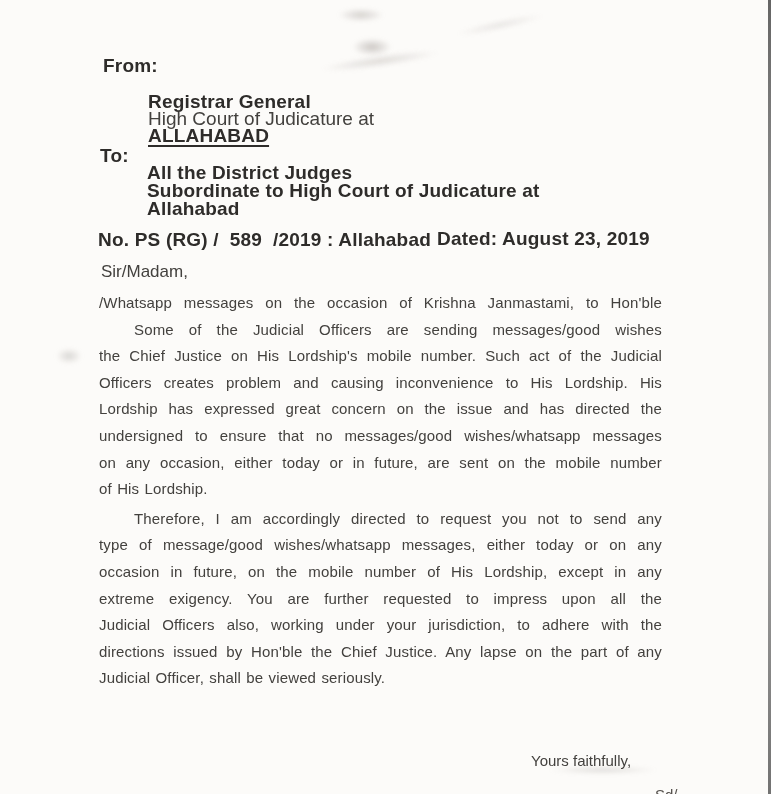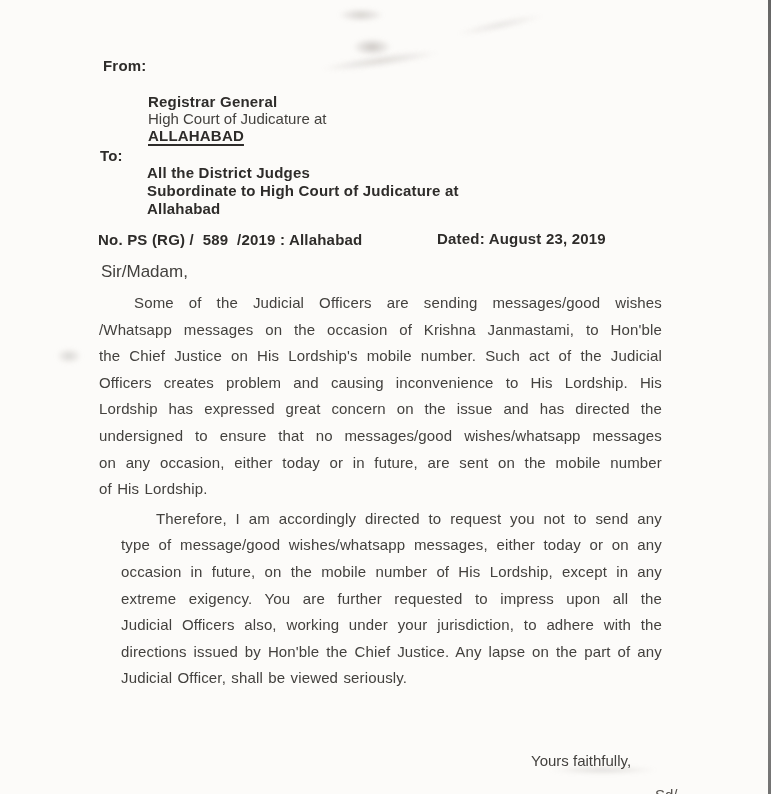--- a/index.html
+++ b/index.html
@@ -23,29 +23,29 @@
   .sm1 { left:338px; top:8px;  width:46px; height:14px; background:radial-gradient(ellipse, rgba(140,130,125,.35), rgba(140,130,125,0) 70%); }
   .sm2 { left:352px; top:38px; width:40px; height:18px; background:radial-gradient(ellipse, rgba(130,120,115,.40), rgba(130,120,115,0) 70%); }
   .sm3 { left:320px; top:55px; width:120px; height:12px; background:radial-gradient(ellipse, rgba(150,140,135,.30), rgba(150,140,135,0) 70%); transform:rotate(-8deg); }
   .sm4 { left:455px; top:20px; width:90px; height:10px; background:radial-gradient(ellipse, rgba(160,150,145,.22), rgba(160,150,145,0) 70%); transform:rotate(-12deg); }
   .sm5 { left:56px;  top:348px; width:26px; height:16px; background:radial-gradient(ellipse, rgba(150,145,140,.35), rgba(150,145,140,0) 70%); }
   .sm6 { left:548px; top:766px; width:110px; height:8px; background:radial-gradient(ellipse, rgba(150,145,140,.30), rgba(150,145,140,0) 70%); }
   
   .abs { position:absolute; white-space:pre-wrap; }
   .b   { font-weight:700; color:#2e2c2a; letter-spacing:.2px; }
   .u   { text-decoration: underline; text-underline-offset:3px; text-decoration-thickness:2px; }
-  .hdr { font-size:15px; line-height:17px; }
+  .hdr { font-size:19px; line-height:17px; }
   .body-block {
     position:absolute; left:99px; top:290px; width:563px;
     font-size:15px; line-height:26.6px; letter-spacing:.15px; word-spacing:1px;
   }
   .bline { text-align: justify; text-align-last: justify; text-justify: inter-word; }
   .bline.last  { text-align-last: left; }
   .bline.first { padding-left: 35px; }
-  .para2 { margin-top: 3px; margin-left: 22px; }
+  .para2 { margin-top: 3px; }
   .closing { margin-top: 8px; text-indent: 44px; text-align:left; }
   .signoff { position:absolute; left:531px; top:752px; font-size:15px; }
   .sig-partial { position:absolute; left:655px; top:786px; font-size:15px; color:#55514d; }
 </style>
 </head>
 <body>
 
 <div class="page">
 
   <div class="smudge sm1"></div>
@@ -66,22 +66,22 @@
   <div class="abs hdr b" style="left:147px; top:182px;">Subordinate to High Court of Judicature at</div>
   <div class="abs hdr b" style="left:147px; top:200px;">Allahabad</div>
 
   <div class="abs hdr b" style="left:98px; top:231px;">No. PS (RG) /  589  /2019 : Allahabad</div>
   <div class="abs hdr b" style="left:437px; top:230px;">Dated: August 23, 2019</div>
 
   <div class="abs" style="left:101px; top:262px; font-size:17px;">Sir/Madam,</div>
 
   <div class="body-block">
     <div class="para1">
+      <div class="bline">/Whatsapp messages on the occasion of Krishna Janmastami, to Hon'ble</div>
       <div class="bline first">Some of the Judicial Officers are sending messages/good wishes</div>
-      <div class="bline">/Whatsapp messages on the occasion of Krishna Janmastami, to Hon'ble</div>
       <div class="bline">the Chief Justice on His Lordship's mobile number. Such act of the Judicial</div>
       <div class="bline">Officers creates problem and causing inconvenience to His Lordship. His</div>
       <div class="bline">Lordship has expressed great concern on the issue and has directed the</div>
       <div class="bline">undersigned to ensure that no messages/good wishes/whatsapp messages</div>
       <div class="bline">on any occasion, either today or in future, are sent on the mobile number</div>
       <div class="bline last">of His Lordship.</div>
     </div>
     <div class="para2">
       <div class="bline first">Therefore, I am accordingly directed to request you not to send any</div>
       <div class="bline">type of message/good wishes/whatsapp messages, either today or on any</div>

